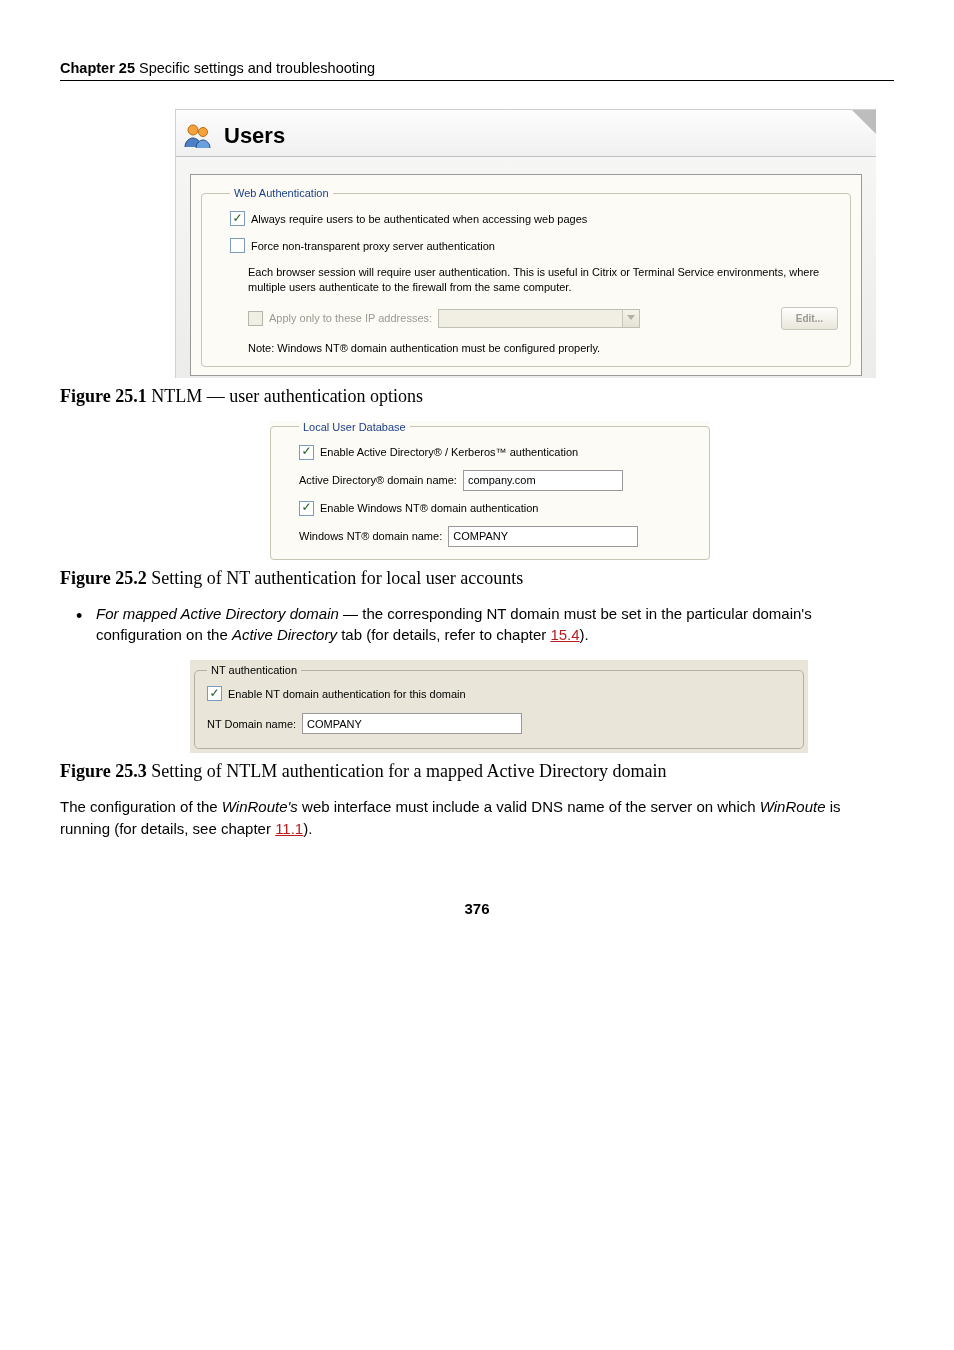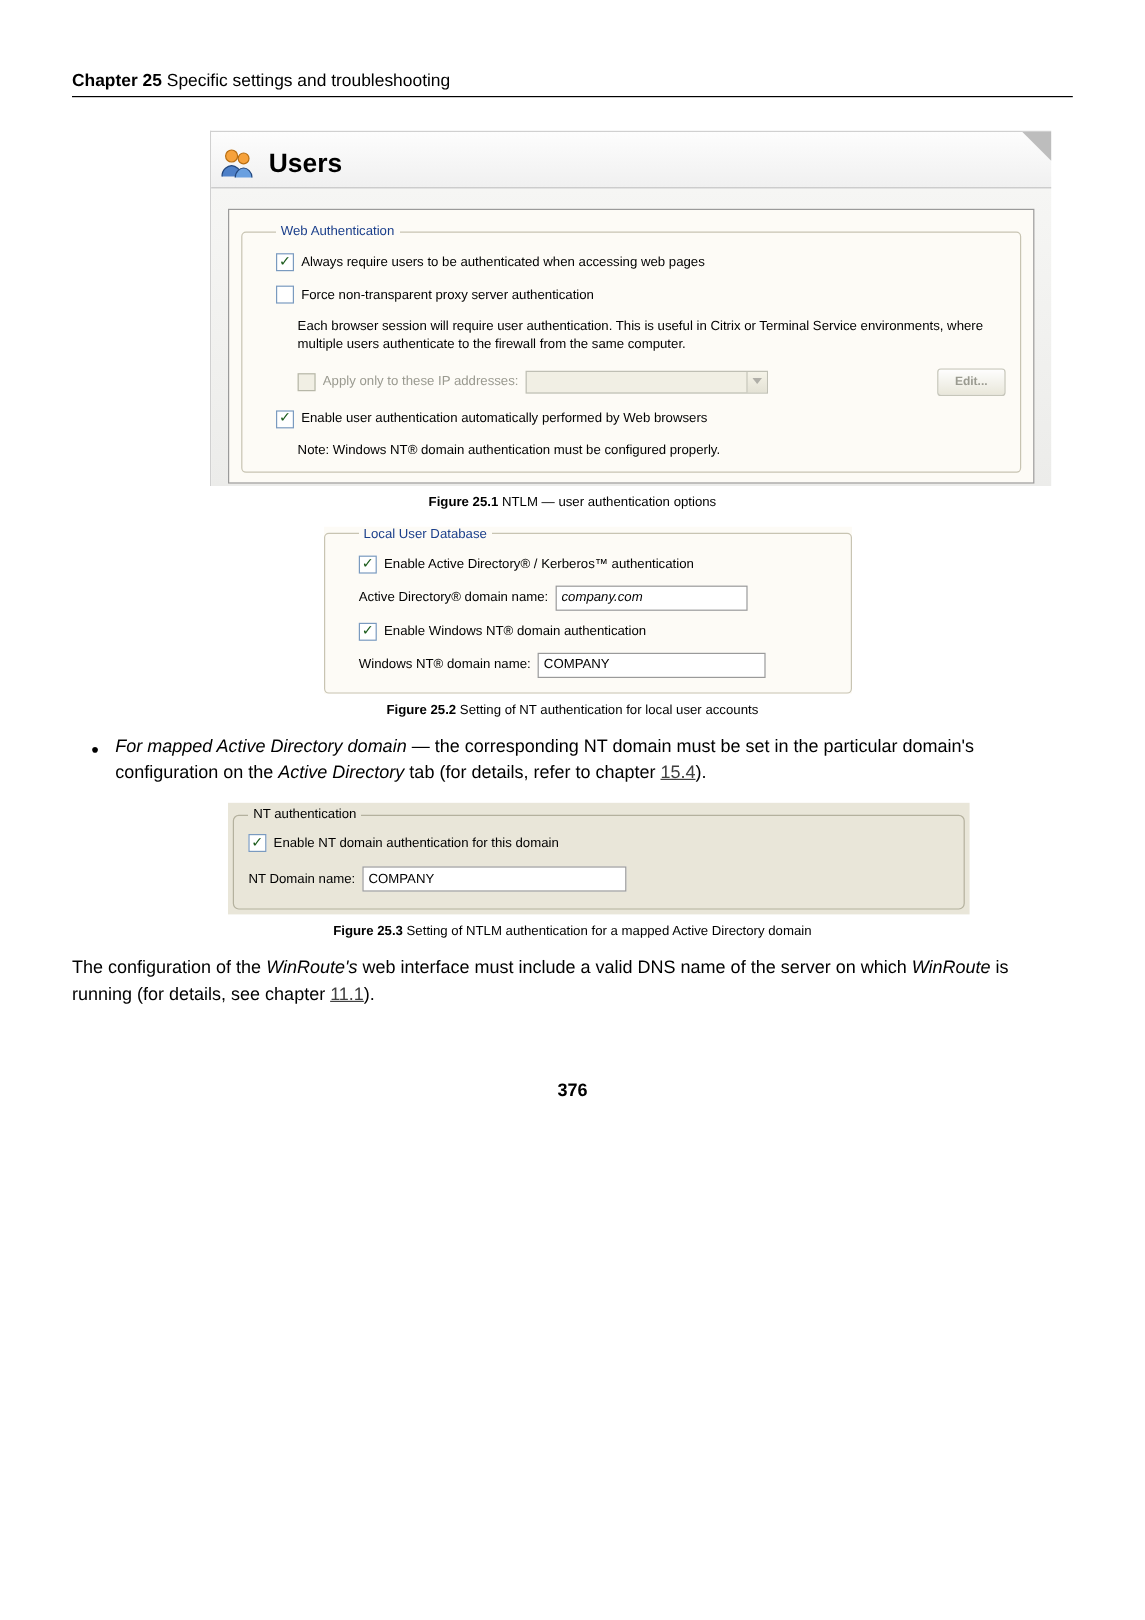--- a/index.html
+++ b/index.html
@@ -159,23 +159,22 @@
     border:1px solid #bfbfb4; background:#f1efe4;
     height:17px; width:200px;
   }
   .wincombo-dis .arrow{
     width:16px;height:100%;border-left:1px solid #c6c6ba;
     display:flex;align-items:center;justify-content:center;
     background:linear-gradient(#f5f3e8,#e4e2d5);
   }
   .wincombo-dis .arrow svg{opacity:.4;}
   .figcap {
-    font-family: Liberation Sans, sans-serif;
-    font-size: 11px;
-    text-align: center;
+    font-family: Liberation Serif, serif;
+    font-size: 18px;
     margin: 8px 0 14px 0;
   }
   .figcap b { font-weight: 700; }
 
   
   .panel2 {
     margin-left: 210px;
     width: 440px;
     background:#fdfbf6;
   }
@@ -184,21 +183,21 @@
   
   .body-text {
     font-family: "Lucida Sans","Lucida Grande","Segoe UI",sans-serif;
     font-size: 15px;
     line-height: 1.45;
   }
   ul.bul { list-style: none; padding: 0 0 0 36px; margin: 0 0 14px 0;}
   ul.bul li::before { content:"•"; position:absolute; margin-left:-20px; font-size:18px;}
   ul.bul li { position: static; }
   .italic{ font-style: italic;}
-  a.ref { color:#404040; text-decoration: underline;}
+  a.ref { color:#b91c1c; text-decoration: underline;}
 
   
   .panel3 {
     margin-left: 130px;
     width: 610px;
     background:#e9e6d9;
     padding:4px;
   }
   fieldset.win3 {
     border: 1px solid #b4b19e;
@@ -270,24 +269,20 @@
               <span class="arrow">
                 <svg width="8" height="6">
                     <path d="M0 0 L8 0 L4 5 Z" fill="#555"></path>
                   </svg>
               </span>
             </span>
             <span style="flex:1"></span>
             <span class="winbtn disabled">Edit...</span>
           </div>
 
-          <div class="row">
-            <span class="wincheck checked"></span>
-            <span>Enable user authentication automatically performed by Web browsers</span>
-          </div>
 
           <div class="row indent tight">
             <span>Note: Windows NT® domain authentication must be configured properly.</span>
           </div>
         </fieldset>
       </div>
     </div>
   </div>
 
   <div class="figcap">
@@ -298,21 +293,21 @@
     <fieldset class="win">
       <legend>Local User Database</legend>
 
       <div class="row">
         <span class="wincheck checked"></span>
         <span>Enable Active Directory® / Kerberos™ authentication</span>
       </div>
 
       <div class="row">
         <span>Active Directory® domain name:</span>
-        <input class="wininput" style="width: 150px; font-style: italic;" value="company.com">
+        <input class="wininput" style="width: 150px;" value="company.com">
       </div>
 
 
       <div class="row">
         <span class="wincheck checked"></span>
         <span>Enable Windows NT® domain authentication</span>
       </div>
 
       <div class="row">
         <span>Windows NT® domain name:</span>

